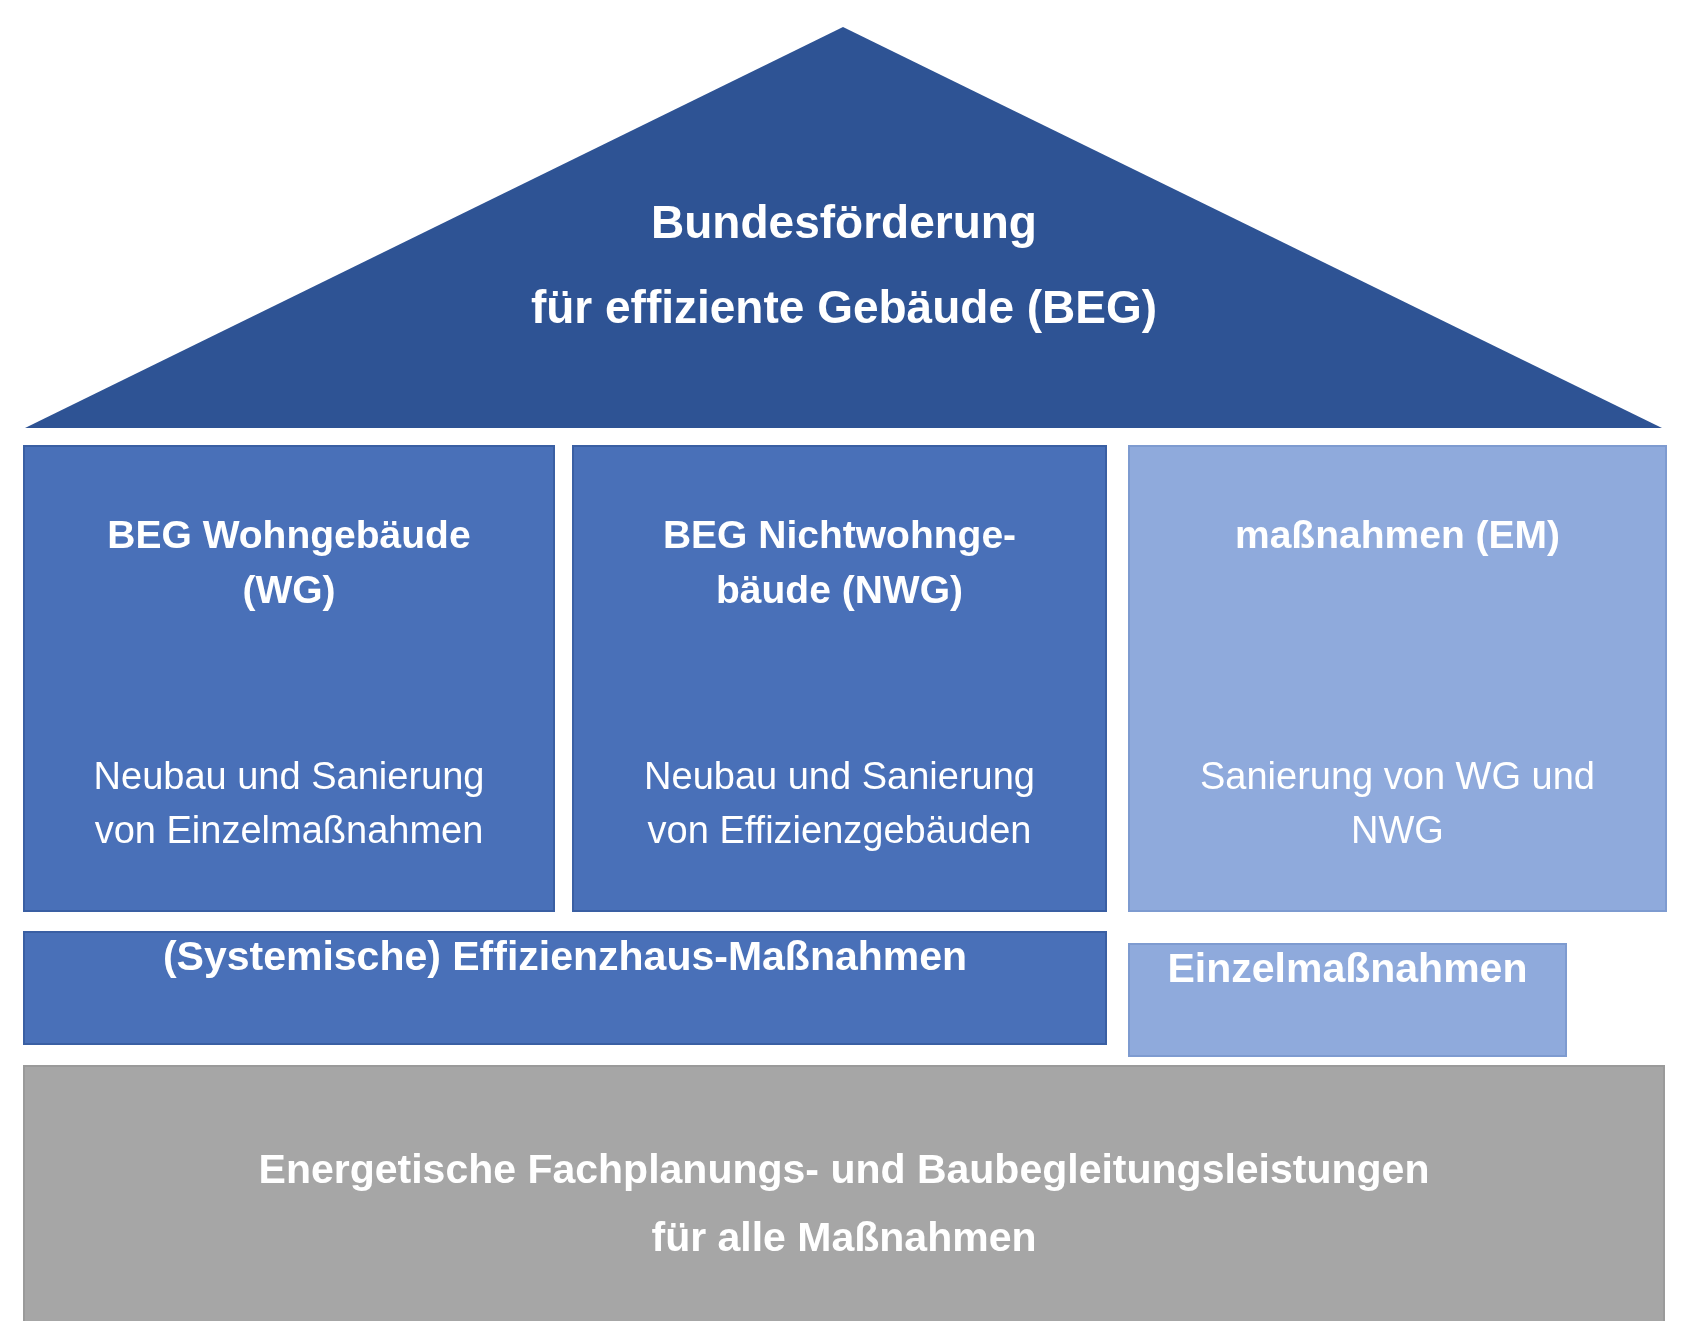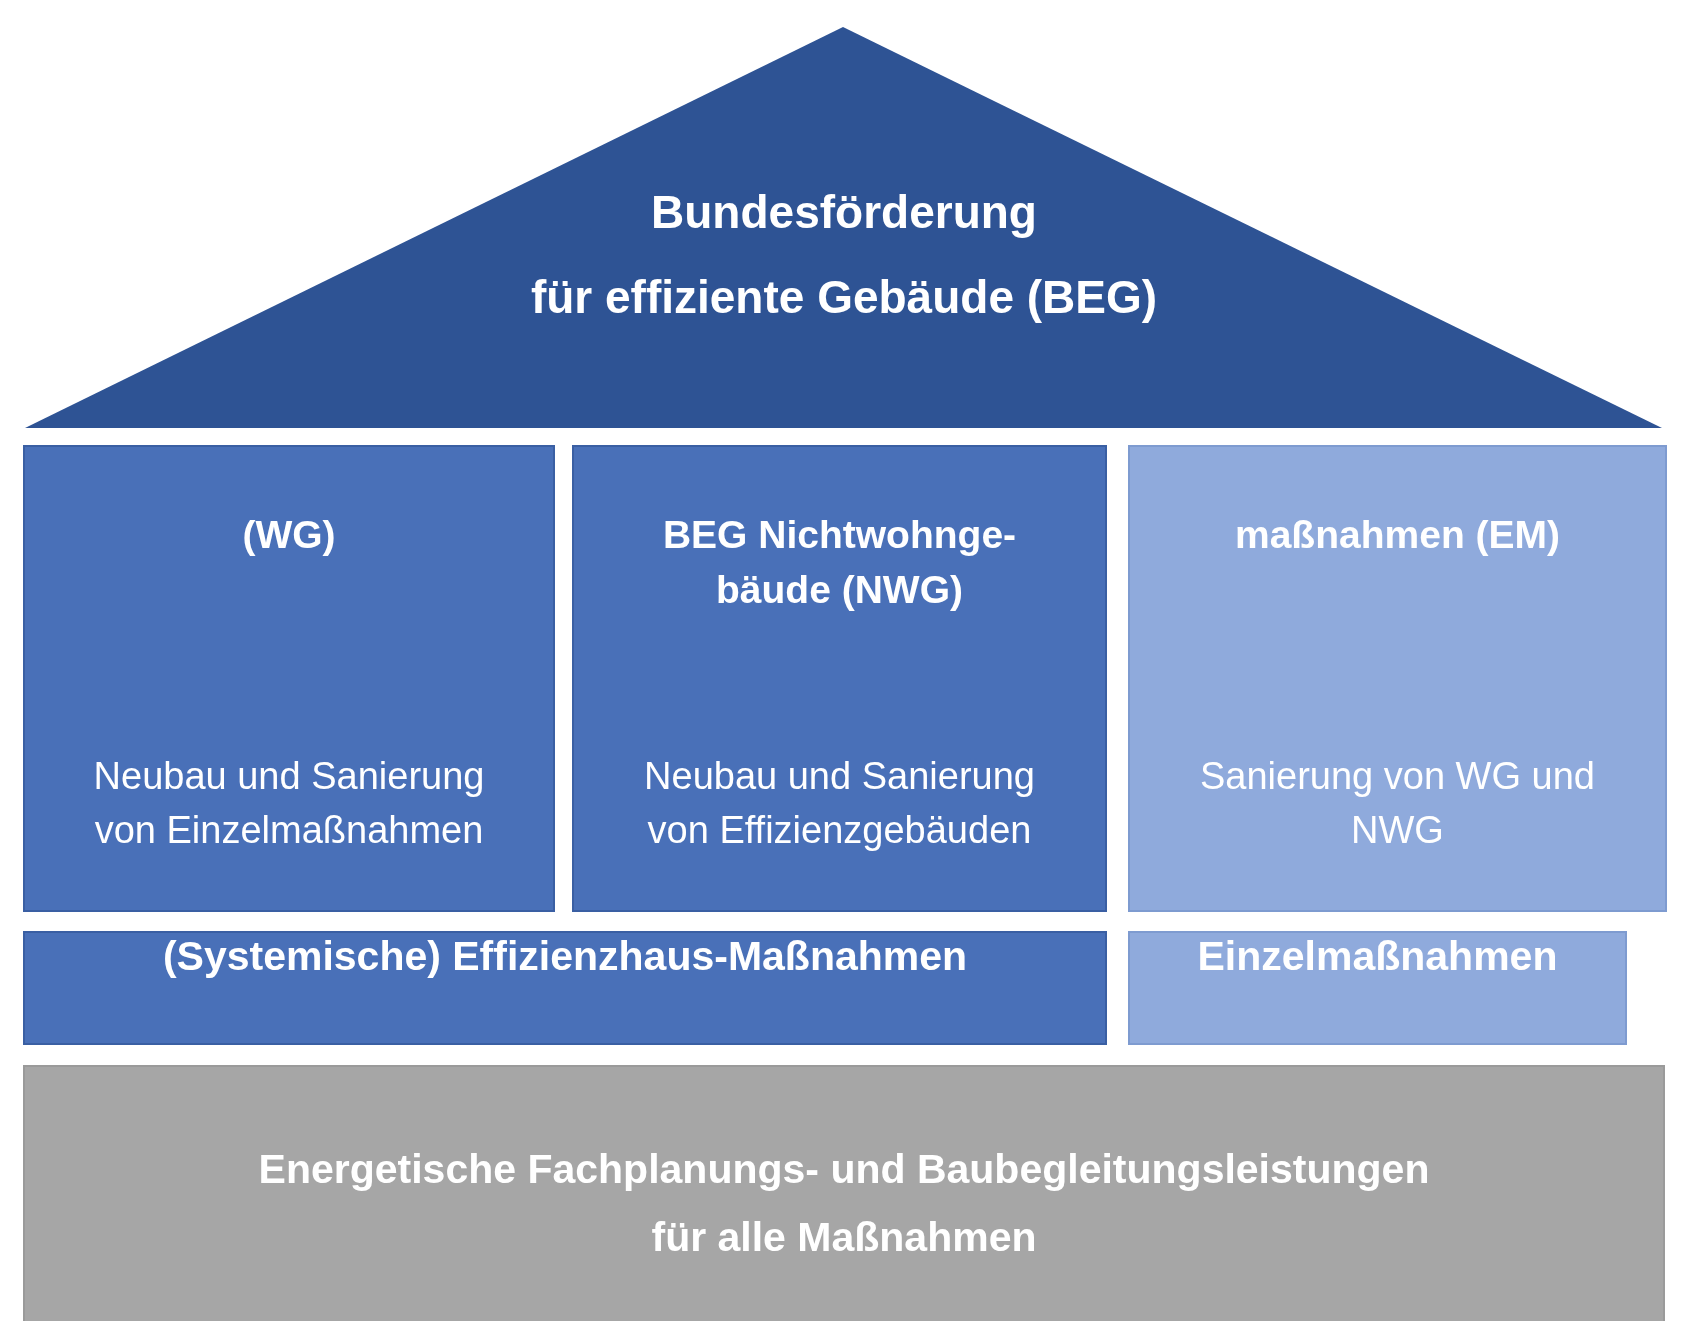--- a/index.html
+++ b/index.html
@@ -28,21 +28,21 @@
   .roof-svg {
     position: absolute;
     left: 0; top: 0;
     width: 1704px;
     height: 460px;
     display: block;
   }
   .roof-title {
     position: absolute;
     left: 25px;
-    top: 186px;
+    top: 196px;
     width: 1638px;
     text-align: center;
     color: var(--text-white, #fff);
     font-weight: bold;
     font-size: 46px;
     line-height: 1.15;
   }
   .roof-title .line2 { margin-top: 32px; text-align: center; }
 
   .box {
@@ -90,21 +90,21 @@
   .band {
     top: 931px;
     height: 114px;
     display: flex;
     align-items: flex-start;
     justify-content: center;
     font-weight: bold;
     font-size: 41px;
   }
   .band-left  { left: 23px;   width: 1084px; }
-  .band-right { left: 1128px; width: 499px; }
+  .band-right { left: 1128px; width: 439px; margin-top: 12px; }
 
   .footer-banner {
     left: 23px;
     top: 1065px;
     width: 1642px;
     height: 277px;
     display: flex;
     flex-direction: column;
     justify-content: center;
     font-weight: bold;
@@ -121,20 +121,21 @@
     <polygon points="843,27 1662,428 25,428" style="fill: var(--roof-blue, #2E5394);"></polygon>
   </svg>
 
   <div class="roof-title">
     <div class="line1">Bundesförderung</div>
     <div class="line2">für effiziente Gebäude (BEG)</div>
   </div>
 
   <div class="box blue column col-1">
     <div class="col-heading">
+      <div>BEG Wohngebäude</div>
       <div>(WG)</div>
     </div>
     <div class="col-body">
       <div>Neubau und Sanierung</div>
       <div>von Einzelmaßnahmen</div>
     </div>
   </div>
 
   <div class="box blue column col-2">
     <div class="col-heading">

